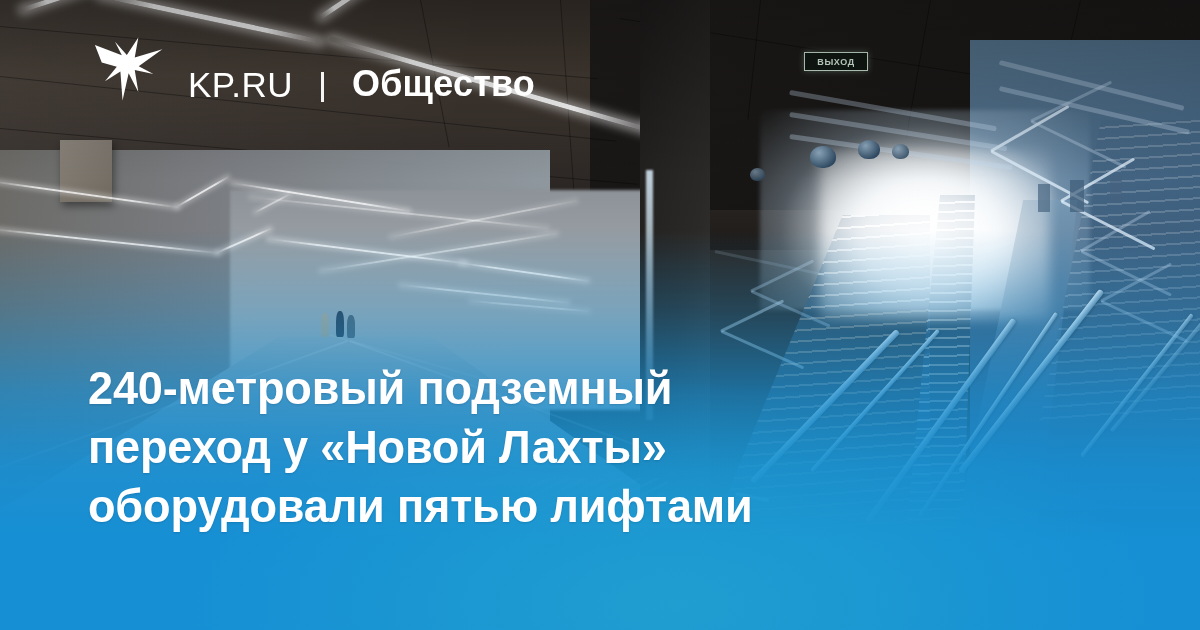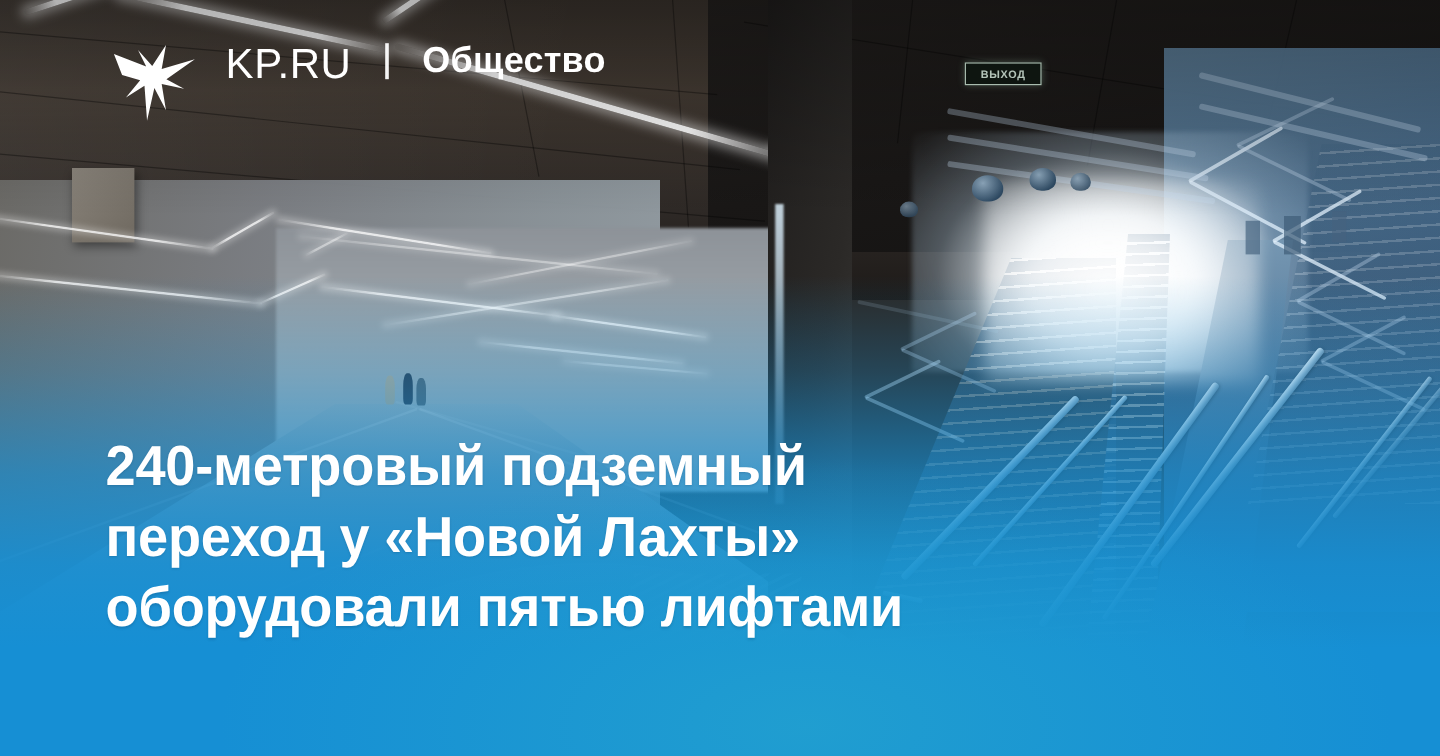--- a/index.html
+++ b/index.html
@@ -190,32 +190,32 @@
   .tactile{
     position:absolute; left:520px; top:478px; width:140px; height:70px;
     background: repeating-linear-gradient(150deg, rgba(255,255,245,.22) 0 3px, rgba(255,255,255,0) 3px 9px);
     transform: skewX(-14deg);
     pointer-events:none;
   }
 
   
   .header{
     position:absolute; left:92px; top:36px;
-    display:flex; align-items:flex-start; gap:22px; z-index:40;
+    display:flex; align-items:flex-end; gap:22px; z-index:40;
   }
   .logo-bird{ width:74px; height:66px; display:block; }
   .brand-text{
     color:#fff; font-size:35px; font-weight:400; letter-spacing:.5px;
     font-family:"Liberation Sans", sans-serif; line-height:1;
   }
   .divider{
     width:3px; height:30px; background:#fff; opacity:.95; margin:0 6px;
   }
   .rubric{
-    color:#fff; font-size:30px; font-weight:700; letter-spacing:.2px;
+    color:#fff; font-size:36px; font-weight:700; letter-spacing:.2px;
     font-family:"Liberation Sans", sans-serif; line-height:1;
   }
 
   
   .headline{
     position:absolute; left:88px; top:358px; width:900px; z-index:40;
     color:#ffffff;
     font-family:"Liberation Sans", sans-serif;
     font-weight:700;
     font-size:47px;

